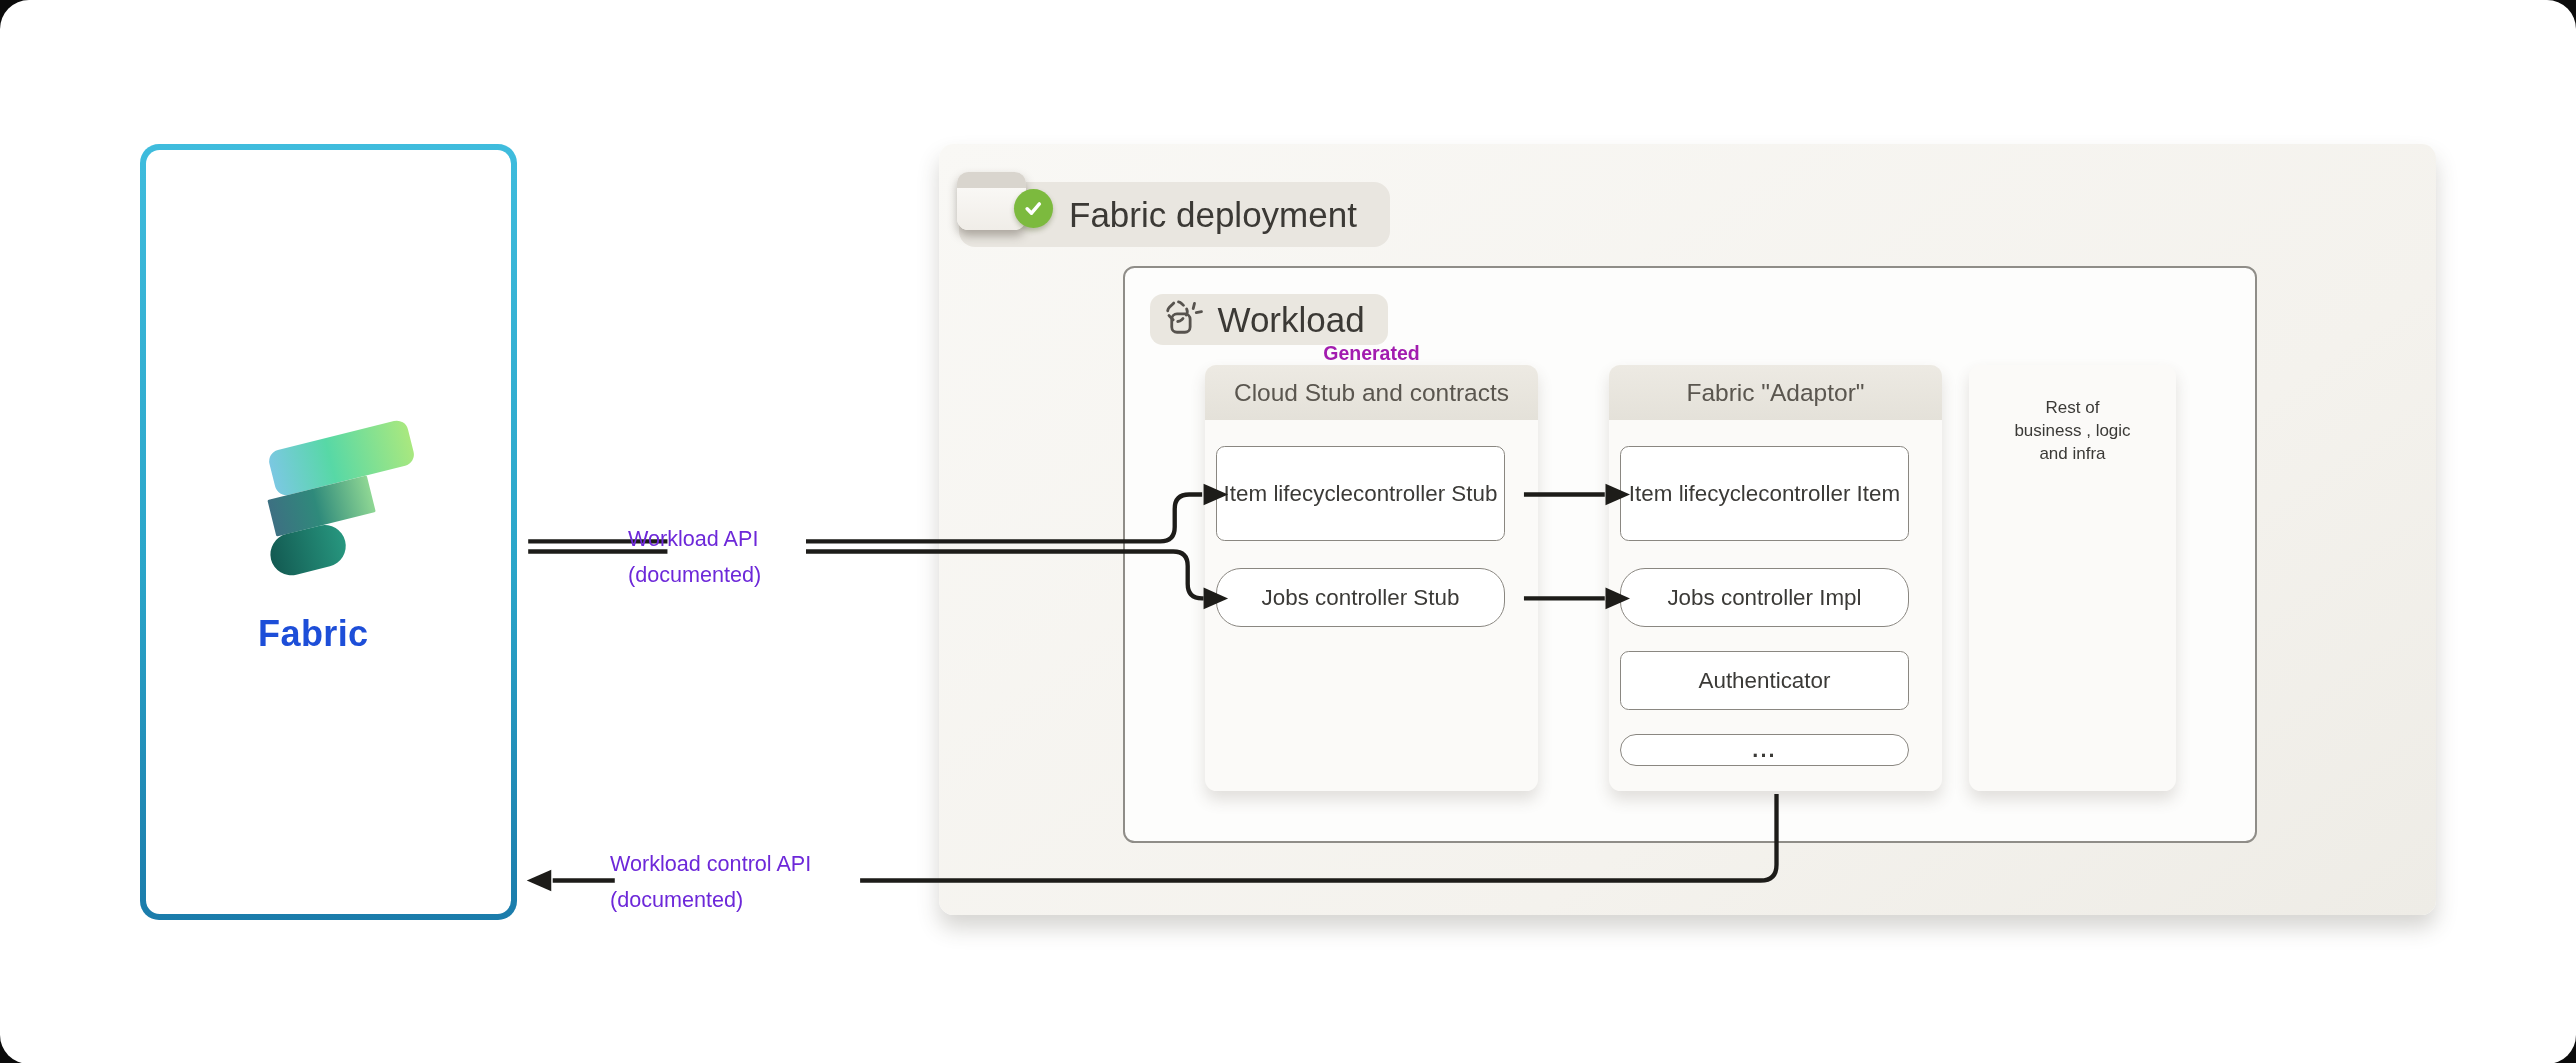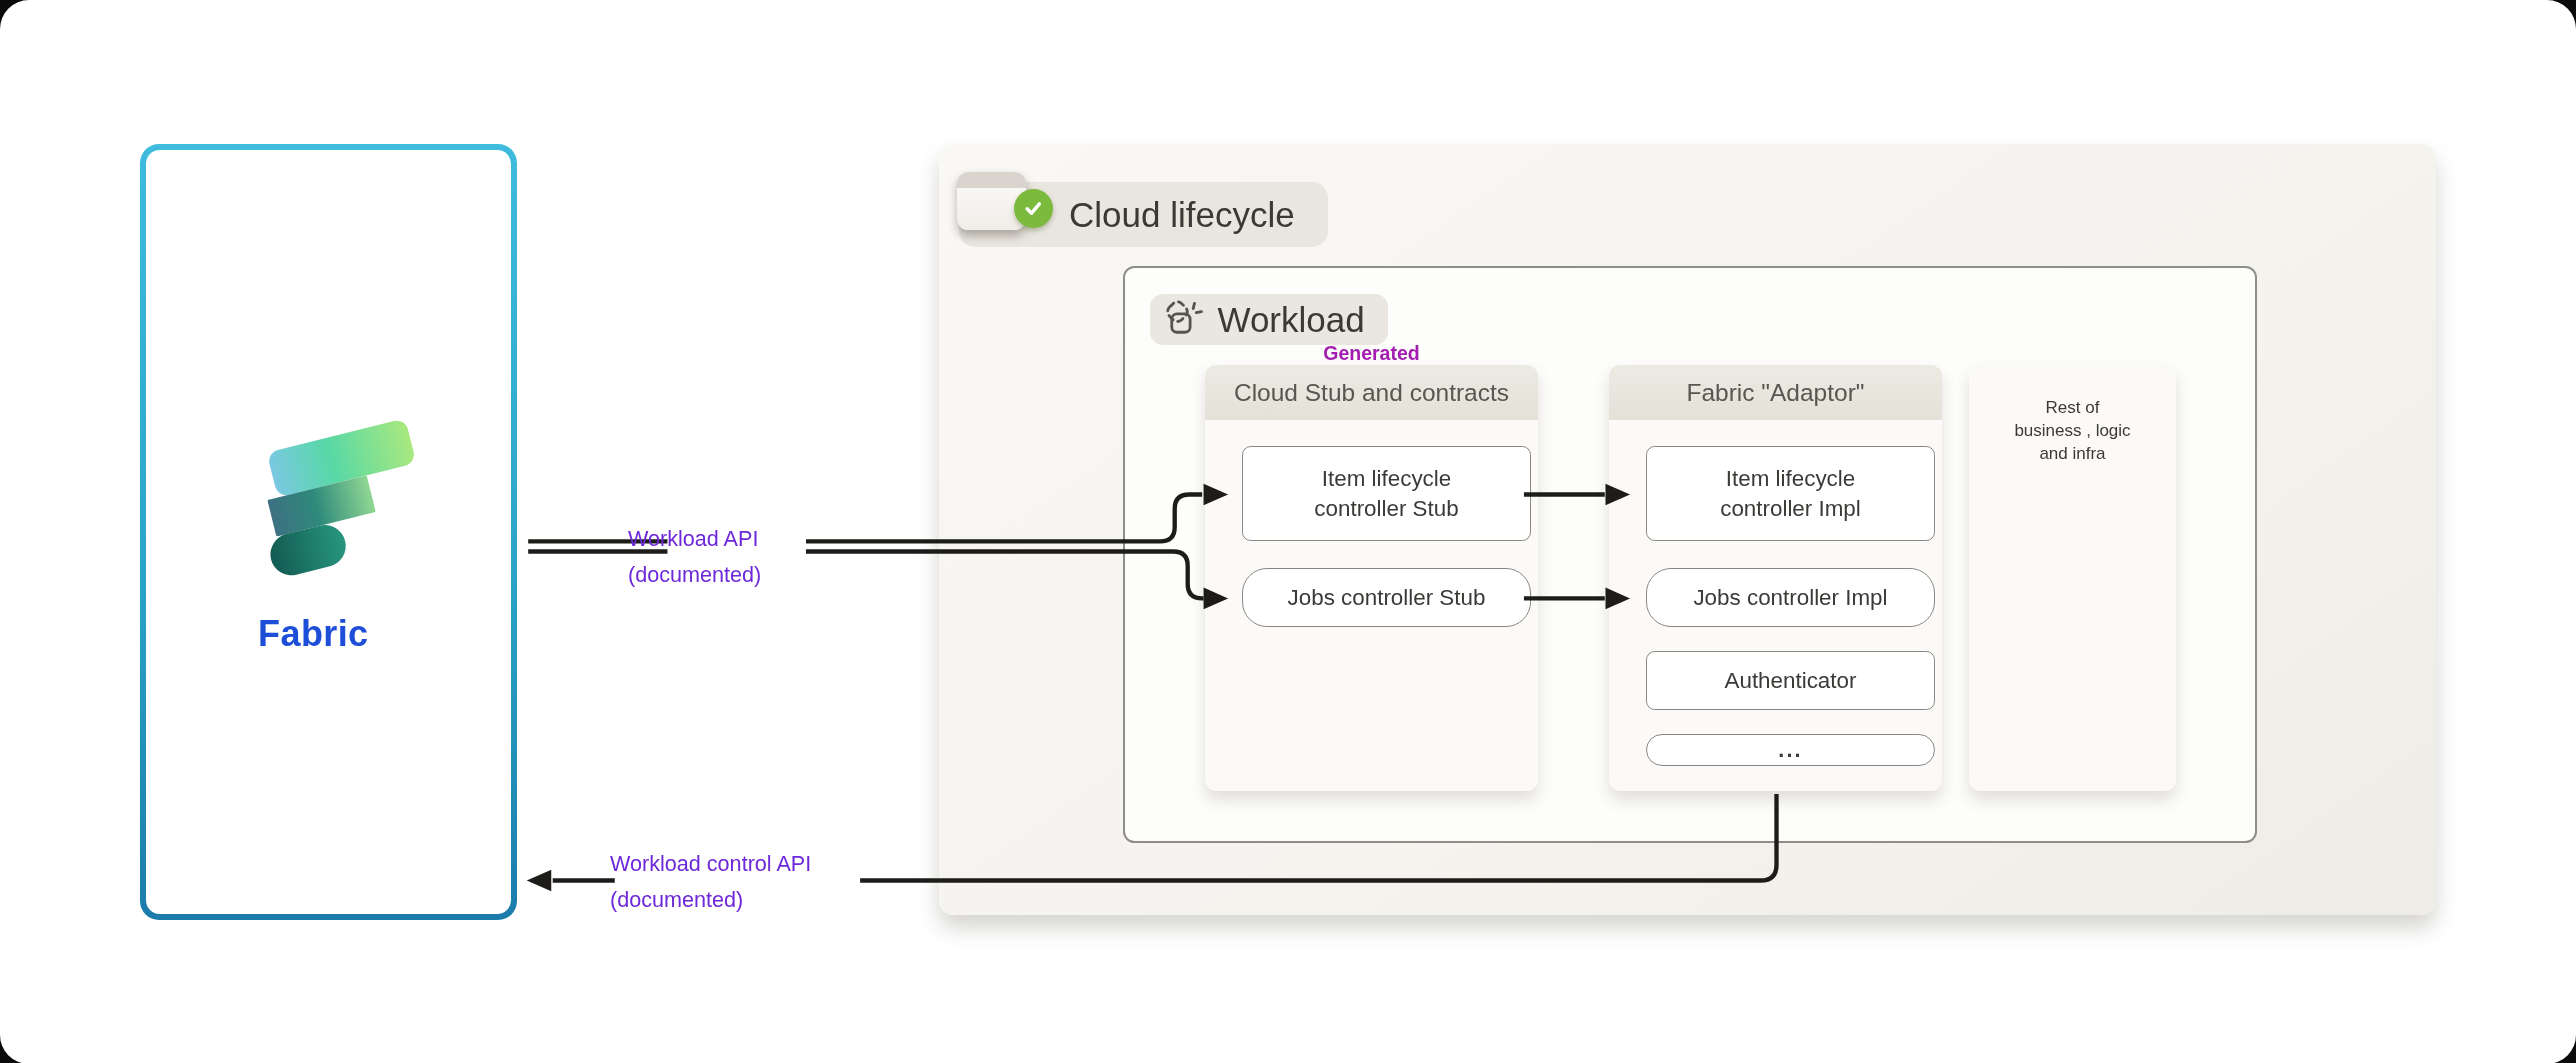--- a/index.html
+++ b/index.html
@@ -55,23 +55,23 @@
   .card{position:absolute;top:97px;height:426px;background:#fbfaf8;border-radius:11.5px;
     box-shadow:0 8.7px 14.4px rgba(80,70,55,.16);}
   .card-c1{left:80px;width:333px;}
   .card-c2{left:484px;width:333px;}
   .card-c3{left:844px;width:207px;}
   .card-header{height:55px;border-radius:11.5px 11.5px 0 0;
     background:linear-gradient(180deg,#edeae3,#e4e1d9);
     display:flex;align-items:center;justify-content:center;
     font-size:24.5px;color:#5a564f;white-space:nowrap;}
   .node{
-    position:absolute;left:37px;width:289px;box-sizing:border-box;background:#ffffff;
+    position:absolute;left:11px;width:289px;box-sizing:border-box;background:#ffffff;
     border:1.8px solid #8a8781;border-radius:8.7px;
-    display:flex;flex-direction:column;align-items:center;justify-content:center;
+    display:flex;align-items:center;justify-content:center;
     font-size:22.4px;line-height:1.3;color:#3b3a37;text-align:center;
   }
   .node-a{top:81px;height:95px;}
   .node-b{top:203px;height:59px;border-radius:25px;}
   .node-c{top:286px;height:59px;}
   .node-d{top:369px;height:32px;border-radius:16px;font-weight:700;letter-spacing:2.2px;font-size:21.6px;}
   .card3-text{padding:32px 13px 0;text-align:center;font-size:17px;line-height:1.35;color:#3b3a37;}
   .line{display:block;}
   
   .arrows{position:absolute;left:0;top:0;z-index:5;pointer-events:none;}
@@ -110,21 +110,21 @@
             <rect x="6" y="144" width="106" height="58" rx="29" fill="url(#gBot)"></rect>
           </g>
         </svg>
         <div class="fabric-label">Fabric</div>
       </div>
     </div>
   </div>
 
   <div class="cloud-box">
     <div class="cloud-pill">
-      <span>Cloud lifecycle</span>
+      <span>Fabric deployment</span>
     </div>
     <div class="window-icon">
       <div class="check-badge">
         <svg width="24.5" height="24.5" viewBox="0 0 24 24">
           <path d="M6 12.5 L10.3 16.8 L18 7.8" fill="none" stroke="#ffffff" stroke-width="3.4" stroke-linecap="round" stroke-linejoin="round"></path>
         </svg>
       </div>
     </div>
 
     <div class="workload-box">
@@ -150,21 +150,21 @@
         </div>
         <div class="node node-b">
           <span class="line">Jobs controller Stub</span>
         </div>
       </div>
 
       <div class="card card-c2">
         <div class="card-header">Fabric "Adaptor"</div>
         <div class="node node-a">
           <span class="line">Item lifecycle</span>
-          <span class="line">controller Impl</span>
+          <span class="line">controller Item</span>
         </div>
         <div class="node node-b">
           <span class="line">Jobs controller Impl</span>
         </div>
         <div class="node node-c">
           <span class="line">Authenticator</span>
         </div>
         <div class="node node-d">
           <span class="line">...</span>
         </div>

